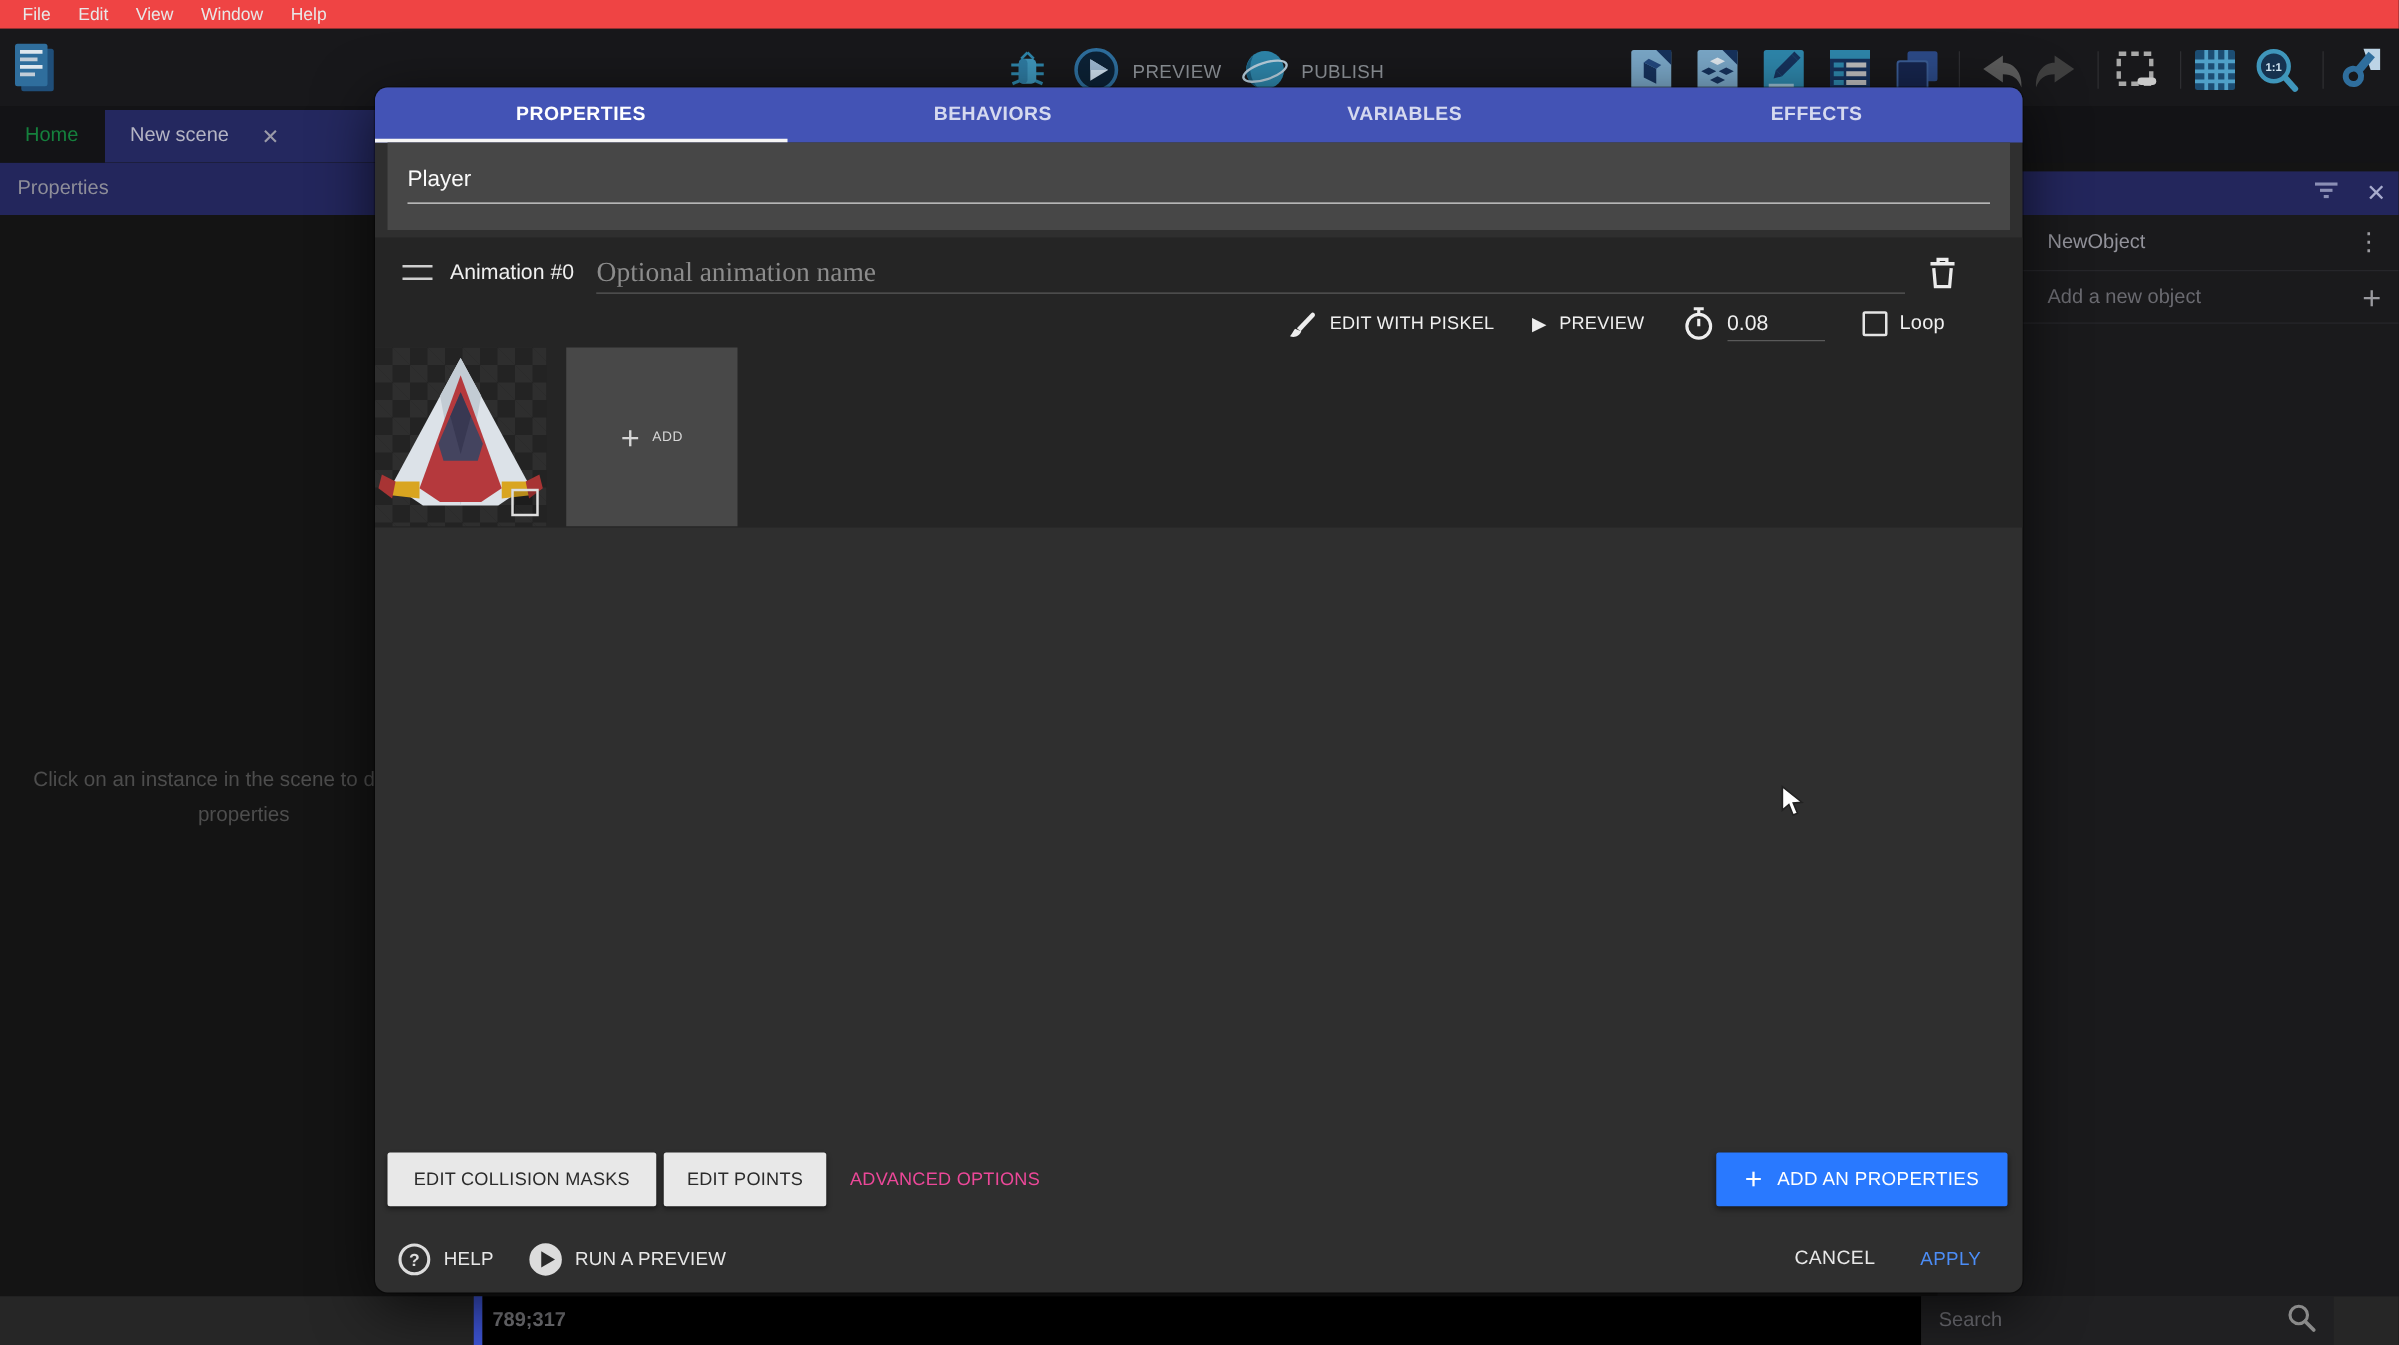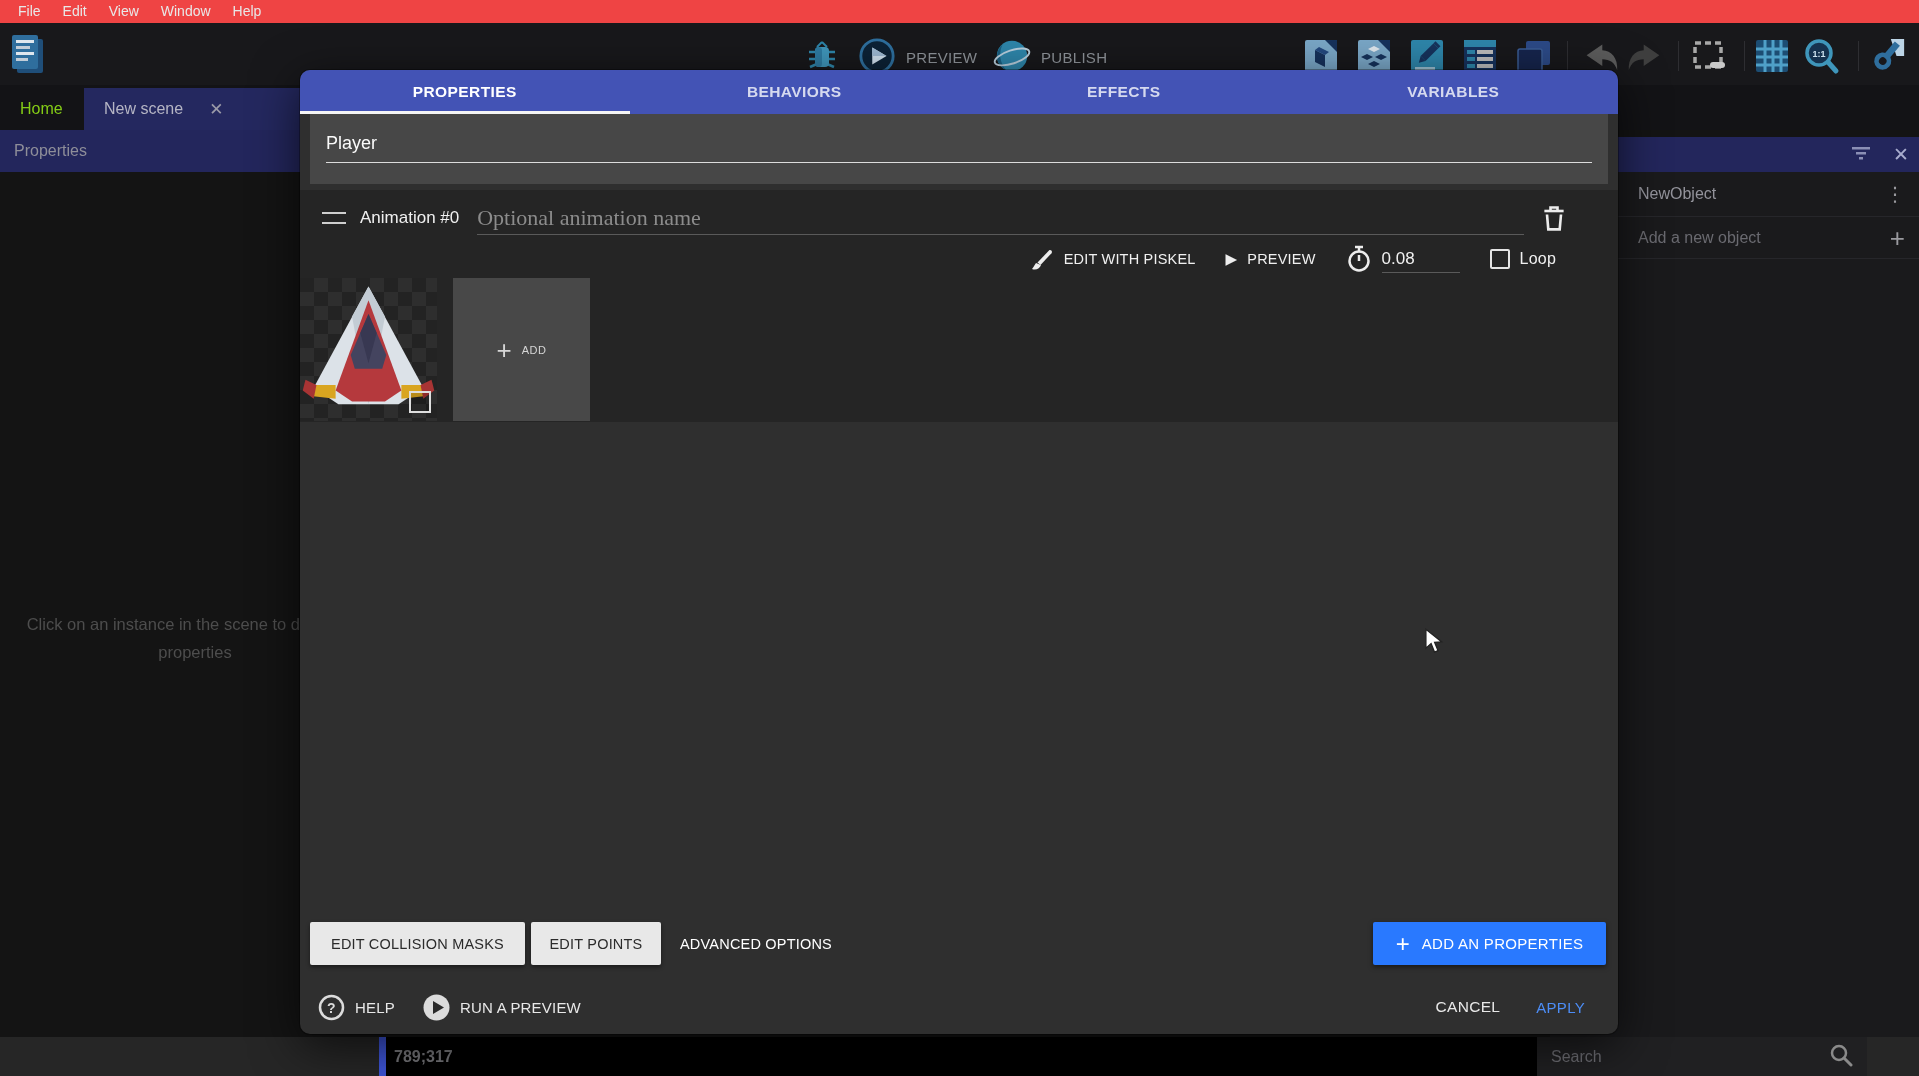--- a/index.html
+++ b/index.html
@@ -14,21 +14,21 @@
 
   .toolbar { position:absolute; left:0; top:23px; width:1919px; height:62px; background:#18181b; z-index:2; }
   .tb-icon { position:absolute; top:14px; width:38px; height:38px; display:flex;
     align-items:center; justify-content:center; }
   .tb-label { position:absolute; top:26px; color:#8f949a; font-size:15px; letter-spacing:.3px; }
   .tb-sep { position:absolute; top:18px; width:1px; height:30px; background:#2e2e32; }
 
   
   .tabbar { position:absolute; left:0; top:85px; width:1919px; height:45px; background:#131316; z-index:2; }
   .tab { position:absolute; top:3px; height:42px; display:flex; align-items:center;
-    padding:0 20px; font-size:16px; color:#84cc16; white-space:nowrap; }
+    padding:0 20px; font-size:16px; color:#15803d; white-space:nowrap; }
   .tab.active { background:#24285f; color:#b5b5c4; }
   .tab .close-x { margin-left:26px; font-size:17px; color:#9a9aa8; }
 
   
   .left-panel { position:absolute; left:0; top:130px; width:380px; height:907px;
     background:#141414; z-index:1; overflow:hidden; }
   .panel-header { height:42px; background:#23265c; display:flex; align-items:center;
     padding:0 14px; color:#8e8e99; font-size:16px; }
   .left-empty { position:absolute; left:25px; top:480px; width:340px; text-align:center;
     color:#4d4d4d; font-size:16.5px; line-height:28px; }
@@ -108,21 +108,21 @@
   .add-frame-tile { width:137px; height:143px; background:#484848; display:flex;
     align-items:center; justify-content:center; gap:10px; color:#d6d6d6; }
   .add-frame-tile .plus { font-size:26px; font-weight:300; line-height:1; }
   .add-frame-tile .lbl { font-size:11px; letter-spacing:.5px; }
 
   .dlg-buttons { position:absolute; left:0; top:852px; width:1318px; height:44px; }
   .btn-raised { position:absolute; top:0; height:43px; background:#e8e8e8; color:#2b2b2b;
     font-size:14.5px; letter-spacing:.2px; display:flex; align-items:center; justify-content:center;
     border-radius:2px; box-shadow:0 2px 4px rgba(0,0,0,.45); padding:0 18px; white-space:nowrap; }
   .btn-flat { position:absolute; top:0; height:43px; display:flex; align-items:center;
-    color:#ffffff; font-size:14.5px; letter-spacing:.2px; padding:0 14px; white-space:nowrap; }
+    color:#ec4899; font-size:14.5px; letter-spacing:.2px; padding:0 14px; white-space:nowrap; }
   .btn-primary { position:absolute; right:12px; top:0; height:43px; width:233px; background:#2979ff;
     color:#fff; border-radius:2px; box-shadow:0 2px 5px rgba(0,0,0,.5);
     display:flex; align-items:center; justify-content:center; gap:12px; }
   .btn-primary .plus { font-size:24px; font-weight:300; line-height:1; }
   .btn-primary .lbl { font-size:15px; letter-spacing:.3px; }
 
   .dlg-footer { position:absolute; left:0; top:910px; width:1318px; height:54px;
     display:flex; align-items:center; padding:0 33px 0 18px; }
   .footer-left { display:flex; align-items:center; gap:28px; flex:1; }
   .footer-item { display:flex; align-items:center; gap:10px; color:#e8e8e8; font-size:15px; letter-spacing:.2px; }
@@ -355,22 +355,22 @@
         </svg>
       </span>
     </div>
   </div>
 
   <div class="dialog">
 
     <div class="dlg-tabs">
       <div class="dlg-tab active">PROPERTIES</div>
       <div class="dlg-tab">BEHAVIORS</div>
+      <div class="dlg-tab">VARIABLES</div>
       <div class="dlg-tab">EFFECTS</div>
-      <div class="dlg-tab">VARIABLES</div>
     </div>
 
     <div class="objname-block">
       <input class="objname-input" type="text" value="Player" style="">
     </div>
 
     <div class="anim-section">
       <div class="anim-row1">
         <div class="drag-handle"></div>
         <span class="anim-title">Animation #0</span>

